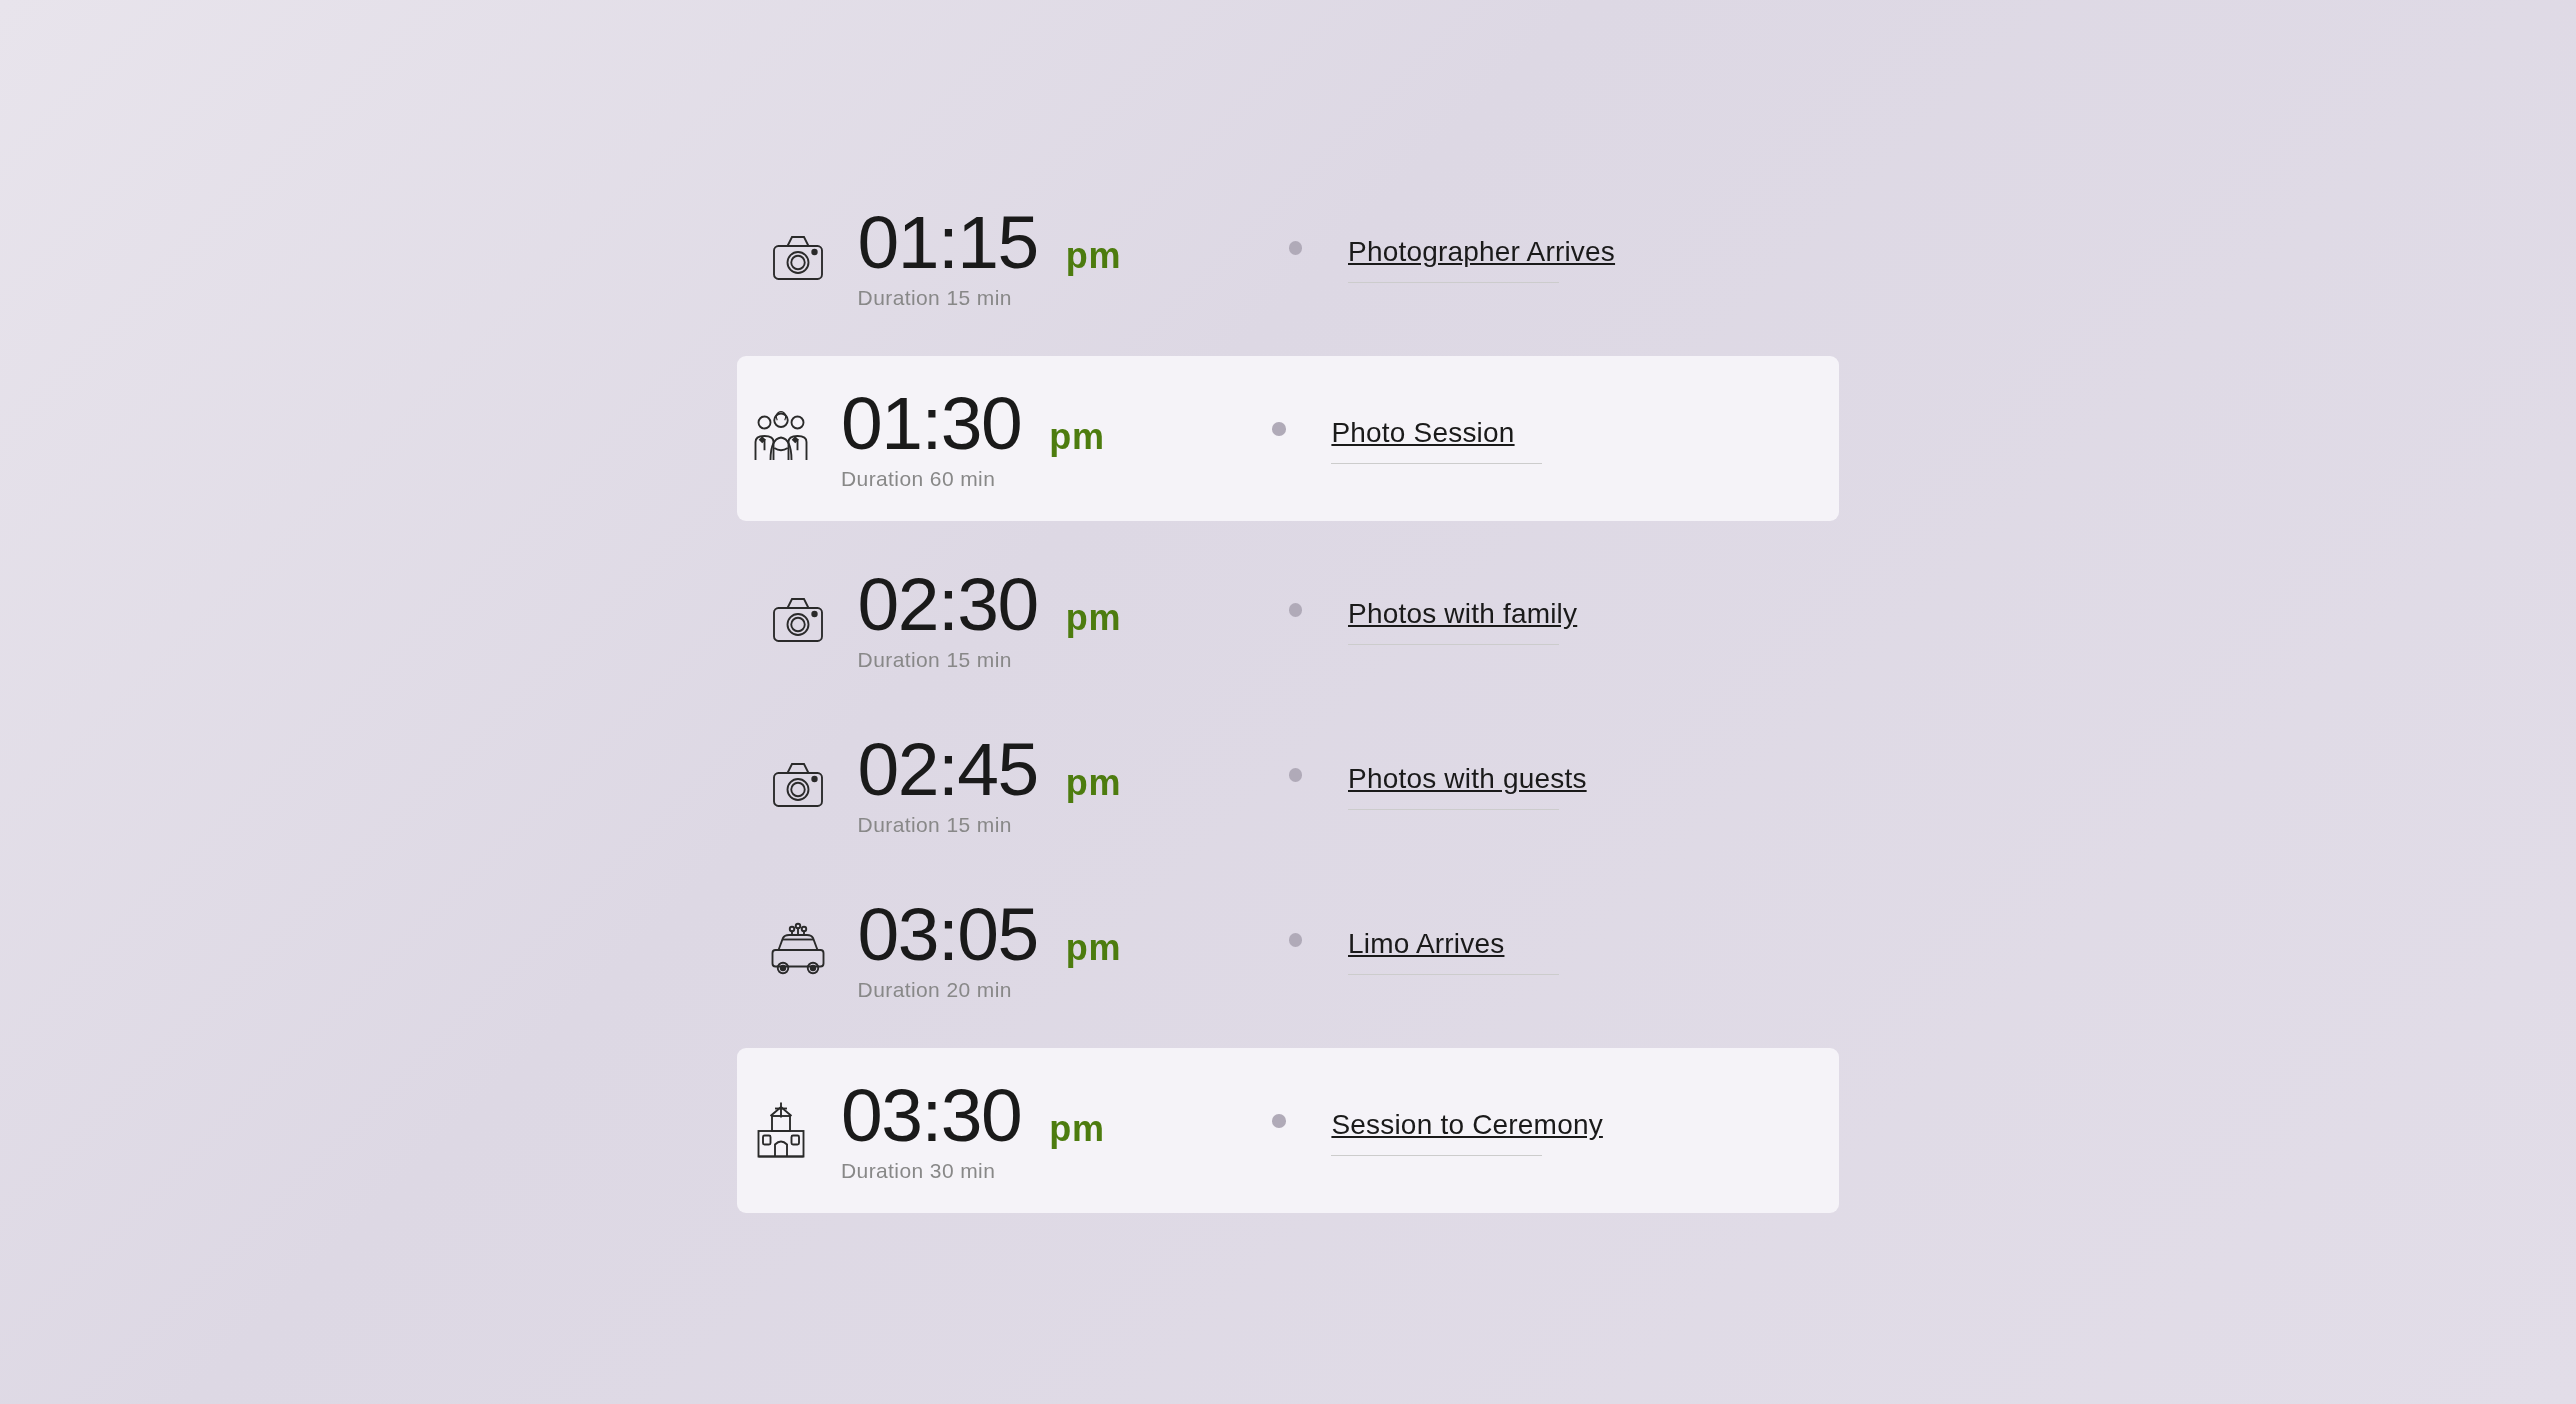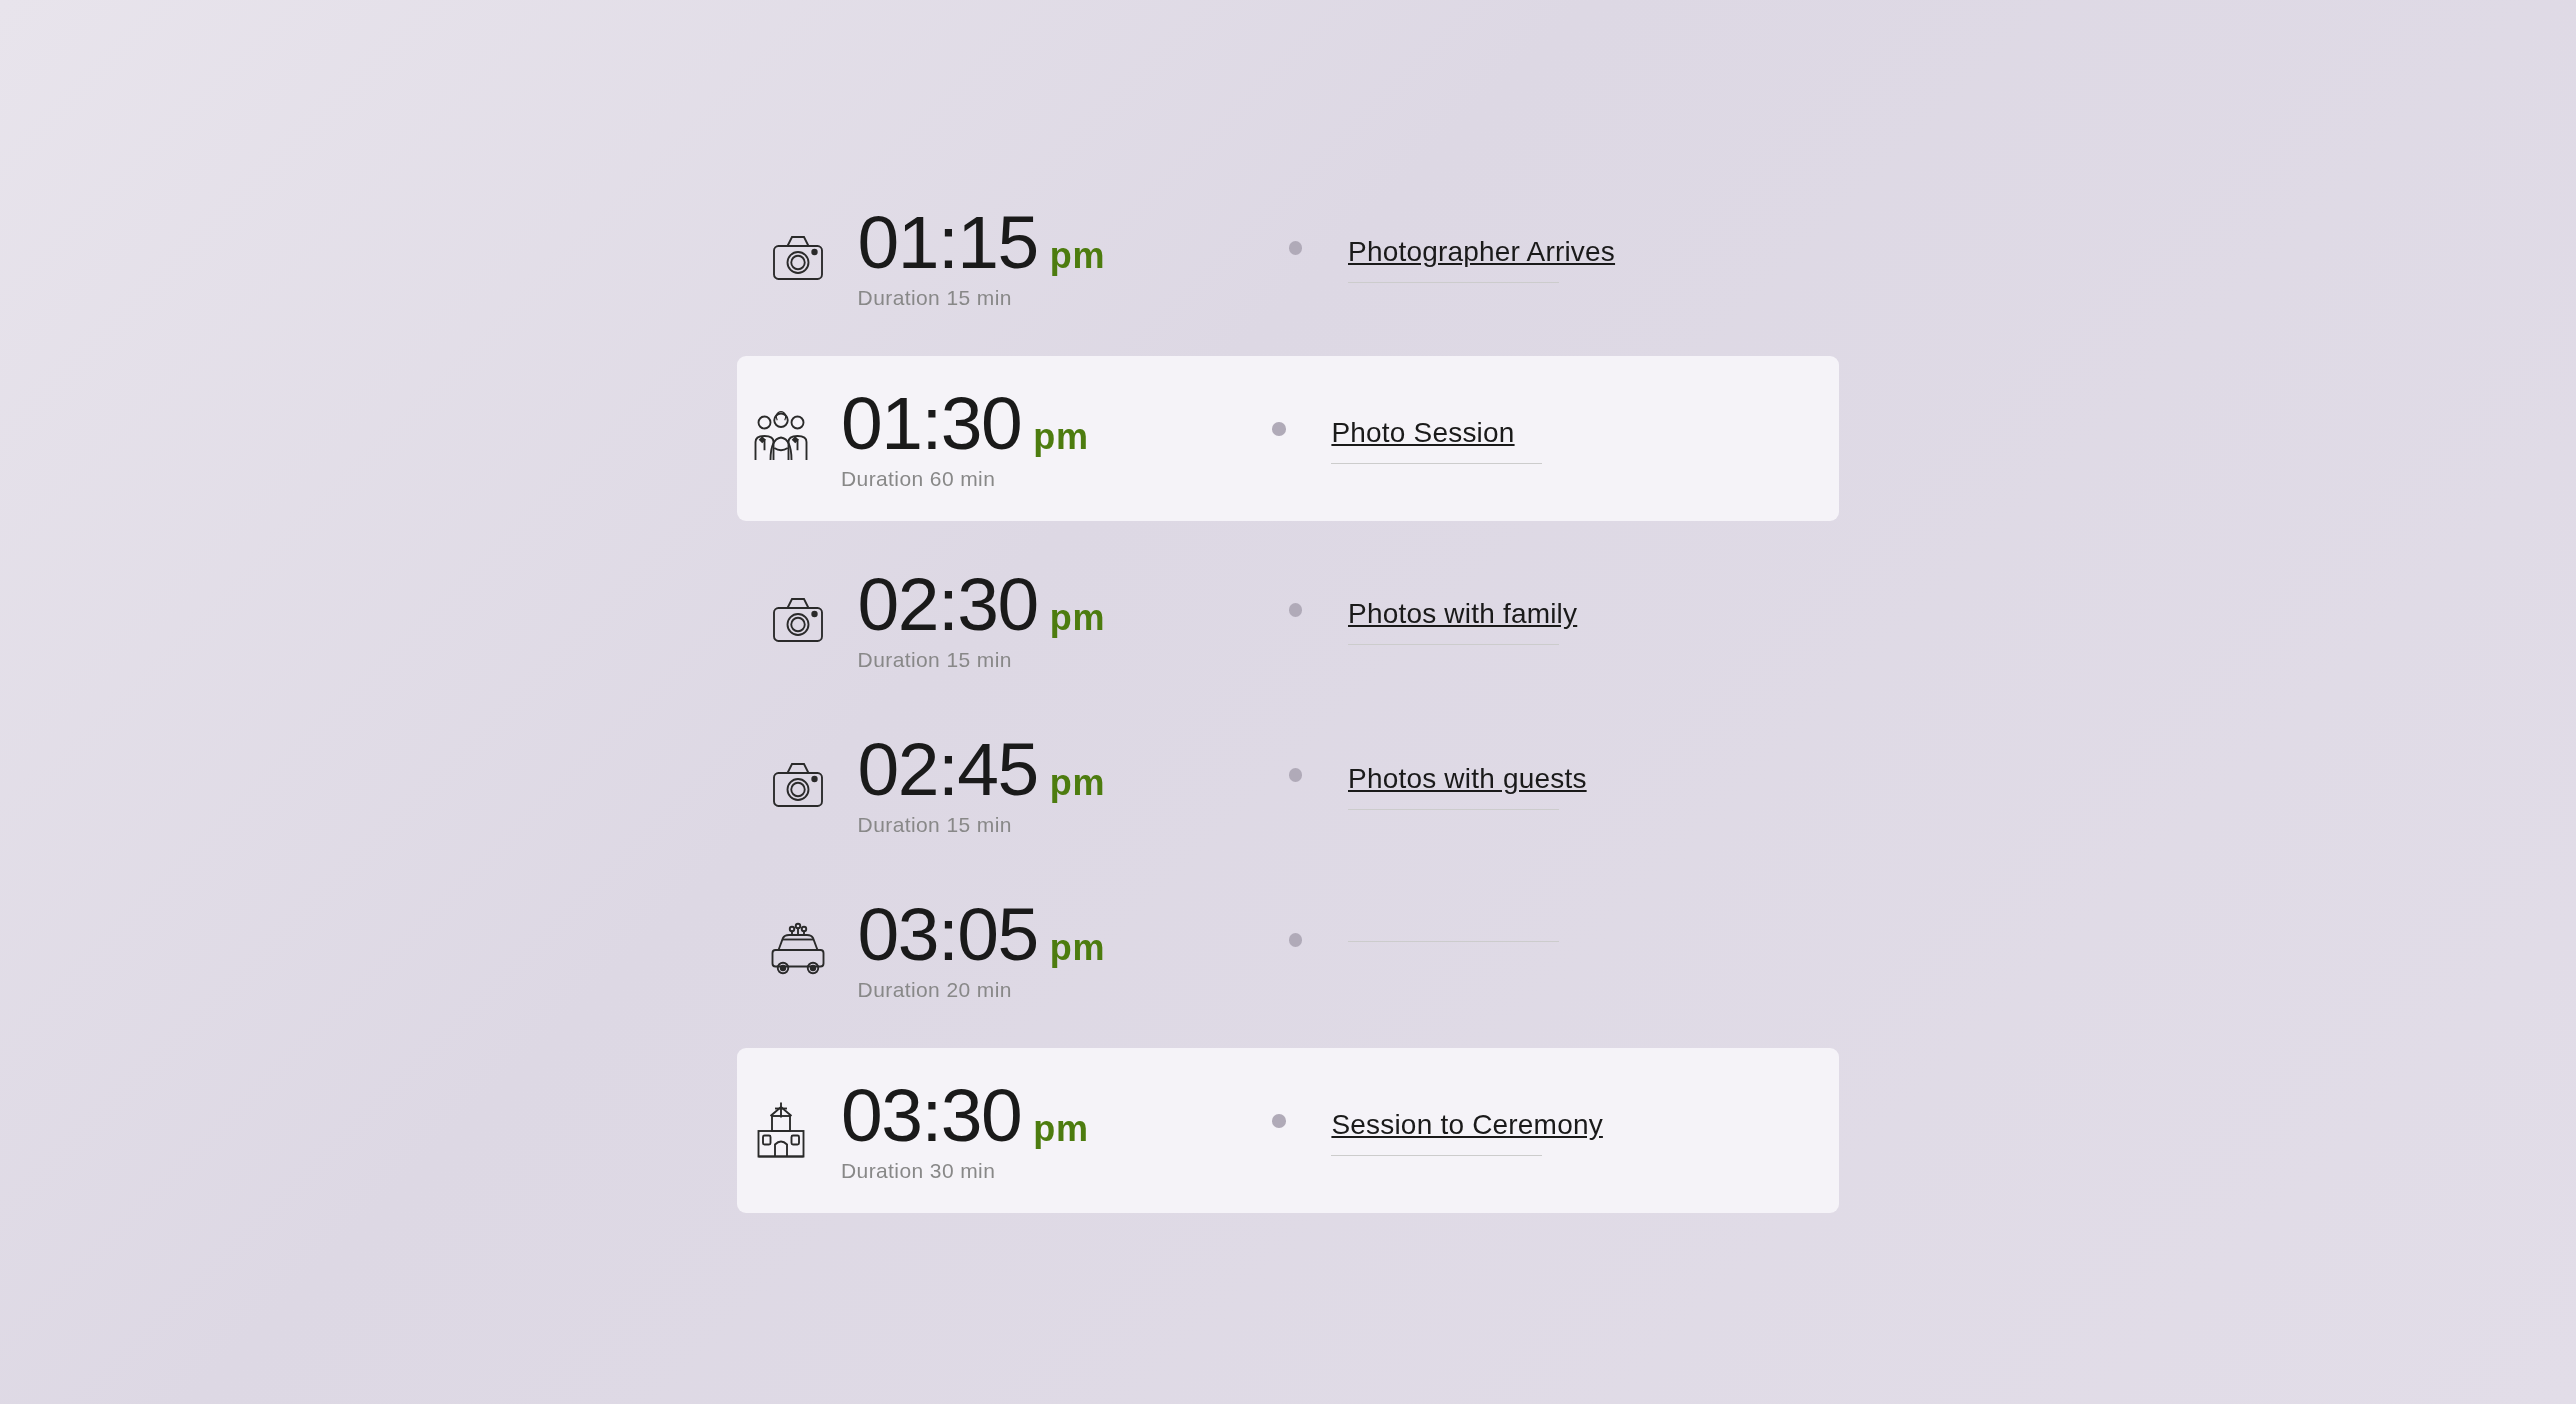--- a/index.html
+++ b/index.html
@@ -64,21 +64,21 @@
 
     .time-block {
       display: flex;
       flex-direction: column;
       align-items: flex-start;
     }
 
     .time-main {
       display: flex;
       align-items: baseline;
-      gap: 12px;
+      gap: 28px;
     }
 
     .time-digits {
       font-size: 75px;
       font-weight: 200;
       color: #1a1a1a;
       letter-spacing: -1.5px;
       line-height: 1;
     }
 
@@ -289,20 +289,21 @@
             <span class="time-digits">03:05</span>
             <span class="time-ampm">pm</span>
           </div>
           <span class="time-duration">Duration 20 min</span>
         </div>
       </div>
       <div class="dot-line">
         <div class="dot"></div>
       </div>
       <div class="right-section">
+        <div class="event-name">Limo Arrives</div>
         <div class="event-underline"></div>
       </div>
     </div>
     <div class="timeline-row highlighted">
       <div class="left-section">
         <div class="icon-container">
           <svg viewBox="0 0 80 80">
 
     <line x1="40" y1="2" x2="40" y2="22"></line>
     <line x1="32" y1="10" x2="48" y2="10"></line>

